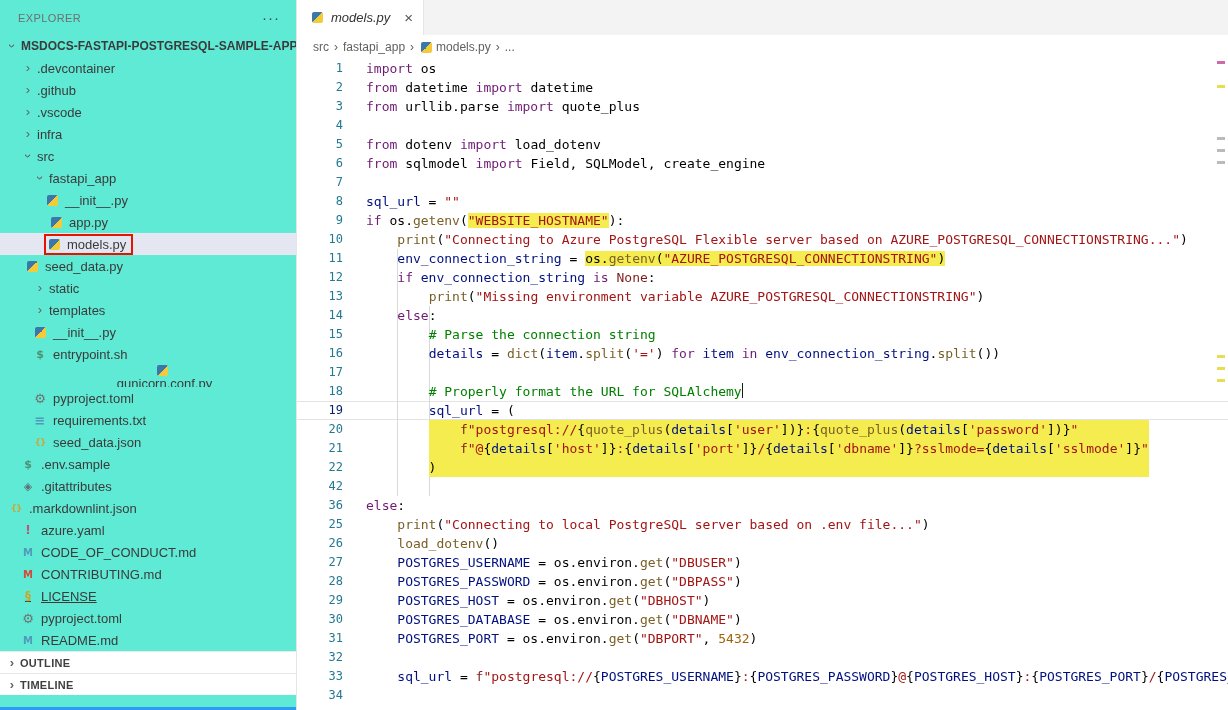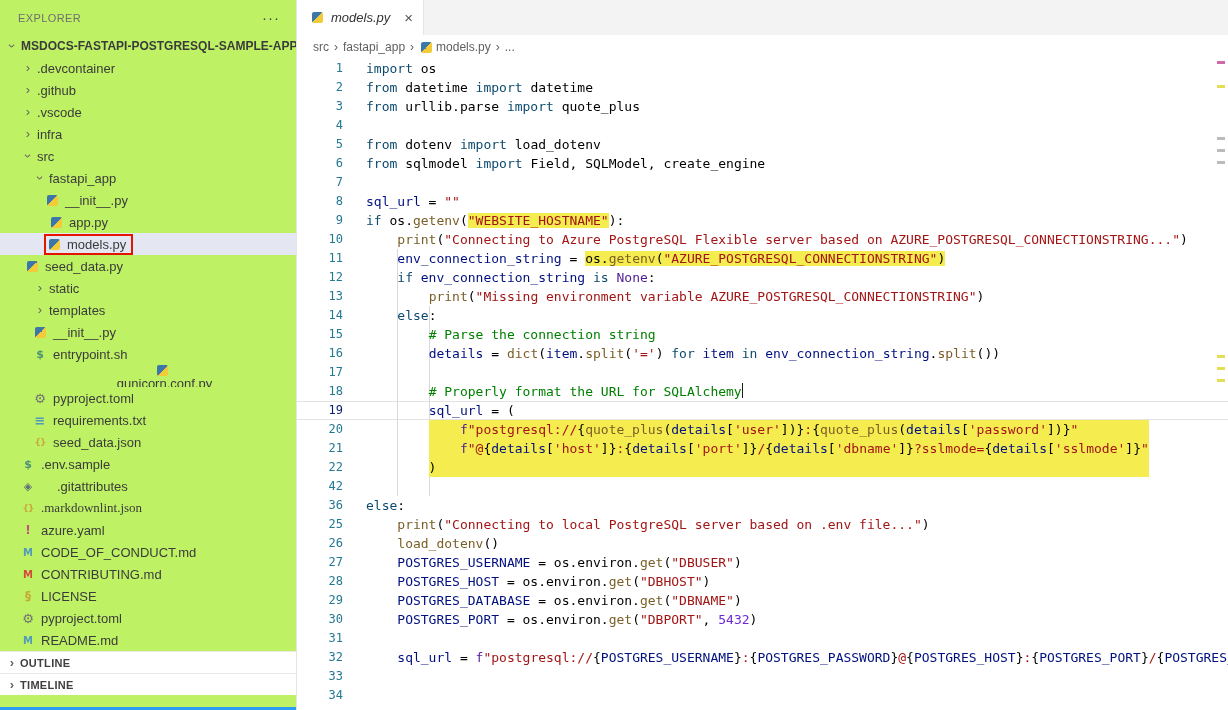--- a/index.html
+++ b/index.html
@@ -1,21 +1,21 @@
 <!DOCTYPE html>
 <html style="--hl: #F5EC4F; --red: #E51400; --sel: #E4E6F1; --sash: #2F9BF4;"><head>
 <meta charset="utf-8">
 <style>
   *{margin:0;padding:0;box-sizing:border-box}
   html,body{width:1228px;height:710px;overflow:hidden;background:#fff;
     font-family:"Liberation Sans","DejaVu Sans",sans-serif;color:#333}
   .app{display:flex;width:1228px;height:710px}
 
   
-  .sidebar{width:297px;min-width:297px;height:100%;background:#bef264;border-right:1px solid #e5e5e5;
+  .sidebar{width:297px;min-width:297px;height:100%;background:#5eead4;border-right:1px solid #e5e5e5;
     position:relative;display:flex;flex-direction:column;overflow:hidden}
   .sb-header{height:35px;display:flex;align-items:center;justify-content:space-between;
     padding:0 16px 0 18px;flex:none}
   .sb-title{font-size:11px;color:#6f6f6f;letter-spacing:.4px}
   .sb-actions{color:#424242;font-size:15px;cursor:pointer;letter-spacing:1px}
   .tree{flex:none}
   .row{height:22px;display:flex;align-items:center;font-size:13px;color:#3b3b3b;
     cursor:pointer;white-space:nowrap;overflow:hidden}
   .row.selected{background:var(--sel,#E4E6F1)}
   .chev{display:inline-block;width:16px;min-width:16px;font-size:13px;color:#646465;text-align:center;
@@ -61,27 +61,27 @@
     font-family:"DejaVu Sans Mono","Liberation Mono",monospace;font-size:13px;line-height:19px}
   #current-line{position:absolute;left:0;right:0;height:19px;border-top:1px solid #e3e3e3;
     border-bottom:1px solid #e3e3e3;z-index:0}
   .gutter{width:46px;min-width:46px;text-align:right;color:#237893;font-size:12px;z-index:2}
   .ln{height:19px}
   .ln.act{color:#0b216f}
   .code{position:relative;flex:1;margin-left:23px;overflow:hidden;z-index:1}
   .cl{height:19px;white-space:pre;position:relative;z-index:2;color:#000}
   #block-hl{position:absolute;background:var(--hl,#F5EC4F);z-index:1}
   .guide{position:absolute;width:1px;background:#d9d9d9;z-index:0}
-  .tk-kw{color:#0c4a6e}
-  .tk-blue{color:#4c1d95}
+  .tk-kw{color:#701a75}
+  .tk-blue{color:#7f1d1d}
   .tk-str{color:#A31515}
   .tk-fn{color:#795E26}
   .tk-var{color:#001080}
   .tk-com{color:#008000}
-  .tk-num{color:#6d28d9}
+  .tk-num{color:#a16207}
   .tk-pln{color:#000000}
   .ihl{background:var(--hl,#F5EC4F)}
   .cursor{display:inline-block;width:1.5px;height:15px;background:#1a1a1a;vertical-align:-2px}
   .ruler{position:absolute;top:0;right:0;width:14px;height:100%;z-index:4}
   .mark{position:absolute;right:3px;width:8px;height:3px}
 </style>
 </head>
 <body>
 
 <div class="app">
@@ -167,41 +167,41 @@
           <span class="lbl">requirements.txt</span>
         </div>
         <div class="row" style="padding-left: 32px;">
           <span class="fi fi-json"></span>
           <span class="lbl">seed_data.json</span>
         </div>
         <div class="row" style="padding-left: 20px;">
           <span class="fi fi-shell"></span>
           <span class="lbl">.env.sample</span>
         </div>
-        <div class="row" style="padding-left: 20px; gap: 16px;">
+        <div class="row" style="padding-left: 20px;">
           <span class="fi fi-git"></span>
           <span class="lbl">.gitattributes</span>
         </div>
-        <div class="row" style="padding-left: 20px; font-family: Liberation Serif, serif;">
+        <div class="row" style="padding-left: 8px;">
           <span class="fi fi-json"></span>
           <span class="lbl">.markdownlint.json</span>
         </div>
         <div class="row" style="padding-left: 20px;">
           <span class="fi fi-yaml"></span>
           <span class="lbl">azure.yaml</span>
         </div>
         <div class="row" style="padding-left: 20px;">
           <span class="fi fi-markdown"></span>
           <span class="lbl">CODE_OF_CONDUCT.md</span>
         </div>
         <div class="row" style="padding-left: 20px;">
           <span class="fi fi-markdown-red"></span>
           <span class="lbl">CONTRIBUTING.md</span>
         </div>
-        <div class="row" style="padding-left: 20px;">
+        <div class="row" style="padding-left: 20px; text-decoration: underline;">
           <span class="fi fi-license"></span>
           <span class="lbl">LICENSE</span>
         </div>
         <div class="row" style="padding-left: 20px;">
           <span class="fi fi-gear"></span>
           <span class="lbl">pyproject.toml</span>
         </div>
         <div class="row" style="padding-left: 20px;">
           <span class="fi fi-markdown"></span>
           <span class="lbl">README.md</span>
@@ -308,20 +308,21 @@
           <div class="cl"><span class="tk-pln">        </span><span class="tk-com"># Properly format the URL for SQLAlchemy</span><span class="cursor"></span></div>
           <div class="cl"><span class="tk-pln">        </span><span class="tk-var">sql_url</span><span class="tk-pln"> = (</span></div>
           <div class="cl"><span class="tk-pln">            </span><span class="tk-blue">f</span><span class="tk-str">"postgresql://</span><span class="tk-pln">{</span><span class="tk-fn">quote_plus</span><span class="tk-pln">(</span><span class="tk-var">details</span><span class="tk-pln">[</span><span class="tk-str">'user'</span><span class="tk-pln">])}</span><span class="tk-str">:</span><span class="tk-pln">{</span><span class="tk-fn">quote_plus</span><span class="tk-pln">(</span><span class="tk-var">details</span><span class="tk-pln">[</span><span class="tk-str">'password'</span><span class="tk-pln">])}</span><span class="tk-str">"</span></div>
           <div class="cl"><span class="tk-pln">            </span><span class="tk-blue">f</span><span class="tk-str">"@</span><span class="tk-pln">{</span><span class="tk-var">details</span><span class="tk-pln">[</span><span class="tk-str">'host'</span><span class="tk-pln">]}</span><span class="tk-str">:</span><span class="tk-pln">{</span><span class="tk-var">details</span><span class="tk-pln">[</span><span class="tk-str">'port'</span><span class="tk-pln">]}</span><span class="tk-str">/</span><span class="tk-pln">{</span><span class="tk-var">details</span><span class="tk-pln">[</span><span class="tk-str">'dbname'</span><span class="tk-pln">]}</span><span class="tk-str">?sslmode=</span><span class="tk-pln">{</span><span class="tk-var">details</span><span class="tk-pln">[</span><span class="tk-str">'sslmode'</span><span class="tk-pln">]}</span><span class="tk-str">"</span></div>
           <div class="cl"><span class="tk-pln">        )</span></div>
           <div class="cl"></div>
           <div class="cl"><span class="tk-kw">else</span><span class="tk-pln">:</span></div>
           <div class="cl"><span class="tk-pln">    </span><span class="tk-fn">print</span><span class="tk-pln">(</span><span class="tk-str">"Connecting to local PostgreSQL server based on .env file..."</span><span class="tk-pln">)</span></div>
           <div class="cl"><span class="tk-pln">    </span><span class="tk-fn">load_dotenv</span><span class="tk-pln">()</span></div>
           <div class="cl"><span class="tk-pln">    </span><span class="tk-var">POSTGRES_USERNAME</span><span class="tk-pln"> = os.environ.</span><span class="tk-fn">get</span><span class="tk-pln">(</span><span class="tk-str">"DBUSER"</span><span class="tk-pln">)</span></div>
+          <div class="cl"><span class="tk-pln">    </span><span class="tk-var">POSTGRES_PASSWORD</span><span class="tk-pln"> = os.environ.</span><span class="tk-fn">get</span><span class="tk-pln">(</span><span class="tk-str">"DBPASS"</span><span class="tk-pln">)</span></div>
           <div class="cl"><span class="tk-pln">    </span><span class="tk-var">POSTGRES_HOST</span><span class="tk-pln"> = os.environ.</span><span class="tk-fn">get</span><span class="tk-pln">(</span><span class="tk-str">"DBHOST"</span><span class="tk-pln">)</span></div>
           <div class="cl"><span class="tk-pln">    </span><span class="tk-var">POSTGRES_DATABASE</span><span class="tk-pln"> = os.environ.</span><span class="tk-fn">get</span><span class="tk-pln">(</span><span class="tk-str">"DBNAME"</span><span class="tk-pln">)</span></div>
           <div class="cl"><span class="tk-pln">    </span><span class="tk-var">POSTGRES_PORT</span><span class="tk-pln"> = os.environ.</span><span class="tk-fn">get</span><span class="tk-pln">(</span><span class="tk-str">"DBPORT"</span><span class="tk-pln">, </span><span class="tk-num">5432</span><span class="tk-pln">)</span></div>
           <div class="cl"></div>
           <div class="cl"><span class="tk-pln">    </span><span class="tk-var">sql_url</span><span class="tk-pln"> = </span><span class="tk-blue">f</span><span class="tk-str">"postgresql://</span><span class="tk-pln">{</span><span class="tk-var">POSTGRES_USERNAME</span><span class="tk-pln">}</span><span class="tk-str">:</span><span class="tk-pln">{</span><span class="tk-var">POSTGRES_PASSWORD</span><span class="tk-pln">}</span><span class="tk-str">@</span><span class="tk-pln">{</span><span class="tk-var">POSTGRES_HOST</span><span class="tk-pln">}</span><span class="tk-str">:</span><span class="tk-pln">{</span><span class="tk-var">POSTGRES_PORT</span><span class="tk-pln">}</span><span class="tk-str">/</span><span class="tk-pln">{</span><span class="tk-var">POSTGRES_DATABASE</span></div>
         </div>
       <div class="ruler" id="ruler">
           <div class="mark" style="top: 2px; background: rgb(208, 105, 168);"></div>
           <div class="mark" style="top: 26px; background: rgb(230, 222, 81);"></div>
           <div class="mark" style="top: 78px; background: rgb(187, 187, 187);"></div>

